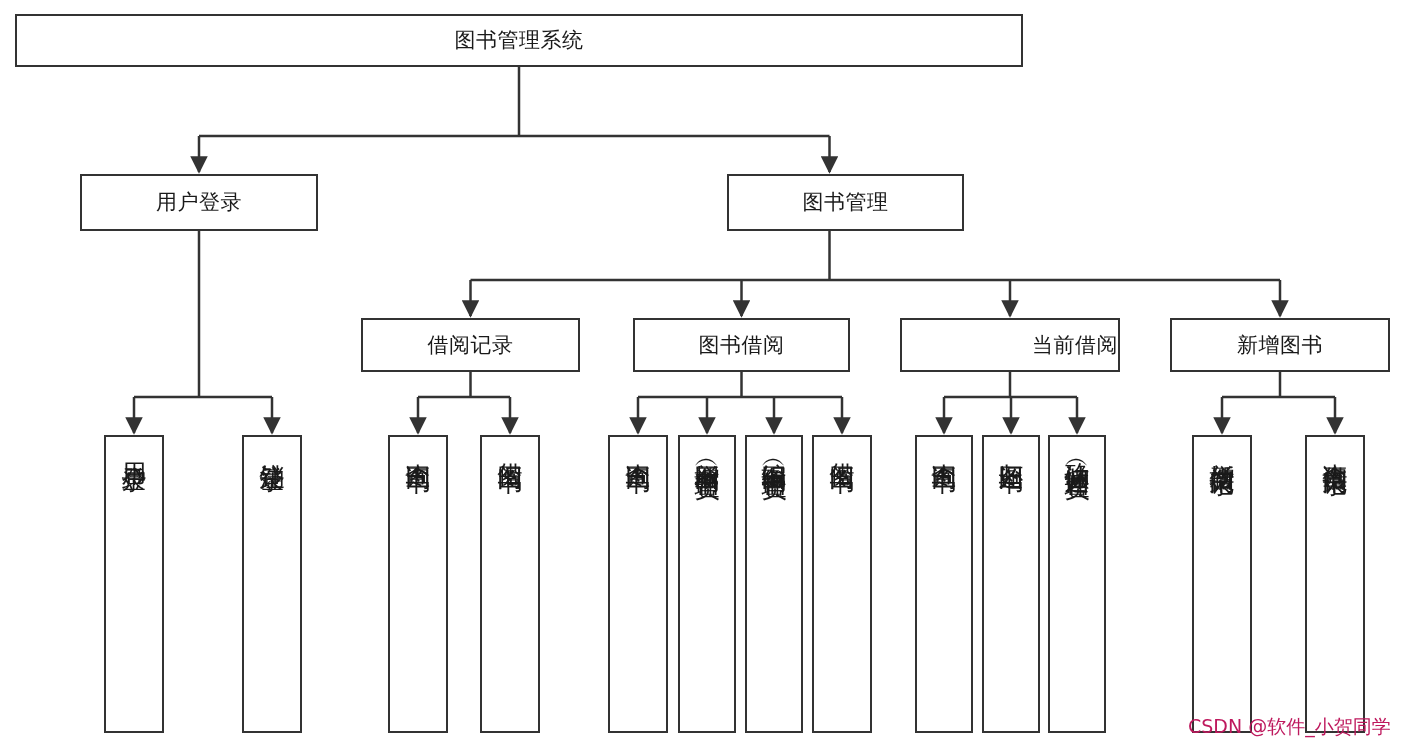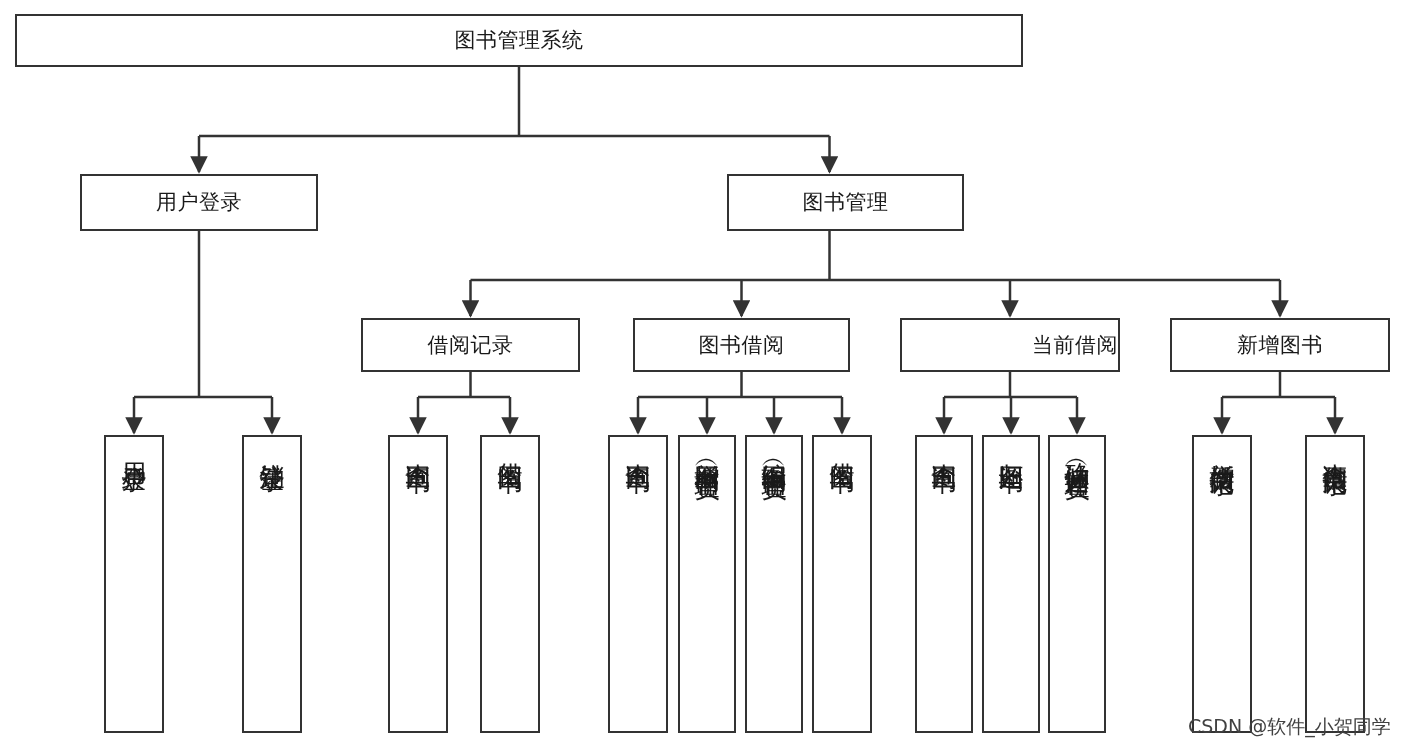--- a/index.html
+++ b/index.html
@@ -61,21 +61,21 @@
     white-space: nowrap;
   }
   .node.vert.tall .label {
     font-size: 25px;
   }
   .watermark {
     position: absolute;
     left: 1188px;
     top: 714px;
     font-size: 19px;
-    color: #404040;
+    color: #be185d;
     white-space: nowrap;
     user-select: none;
   }
 </style>
 </head>
 <body>
 
 <div id="diagram-root">
 
   <svg class="edges" viewBox="0 0 1405 747" width="1405" height="747">

